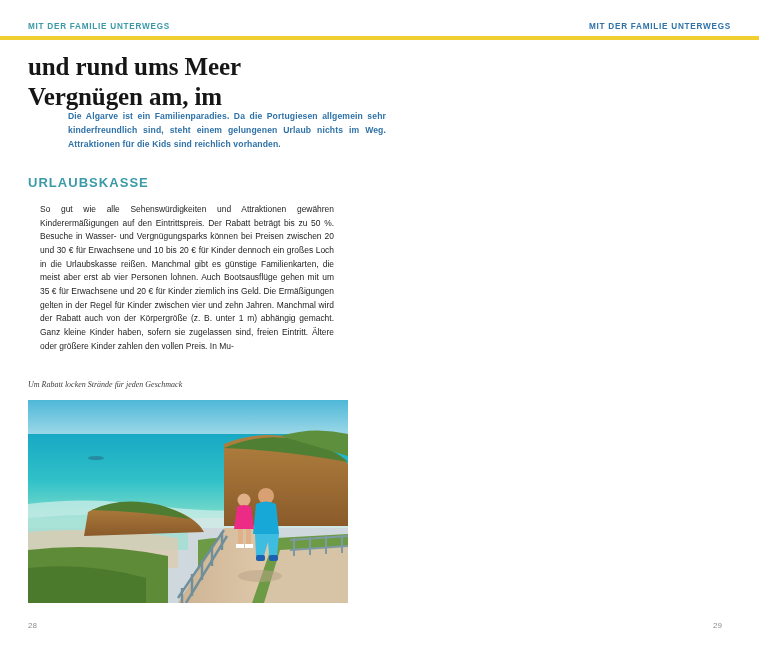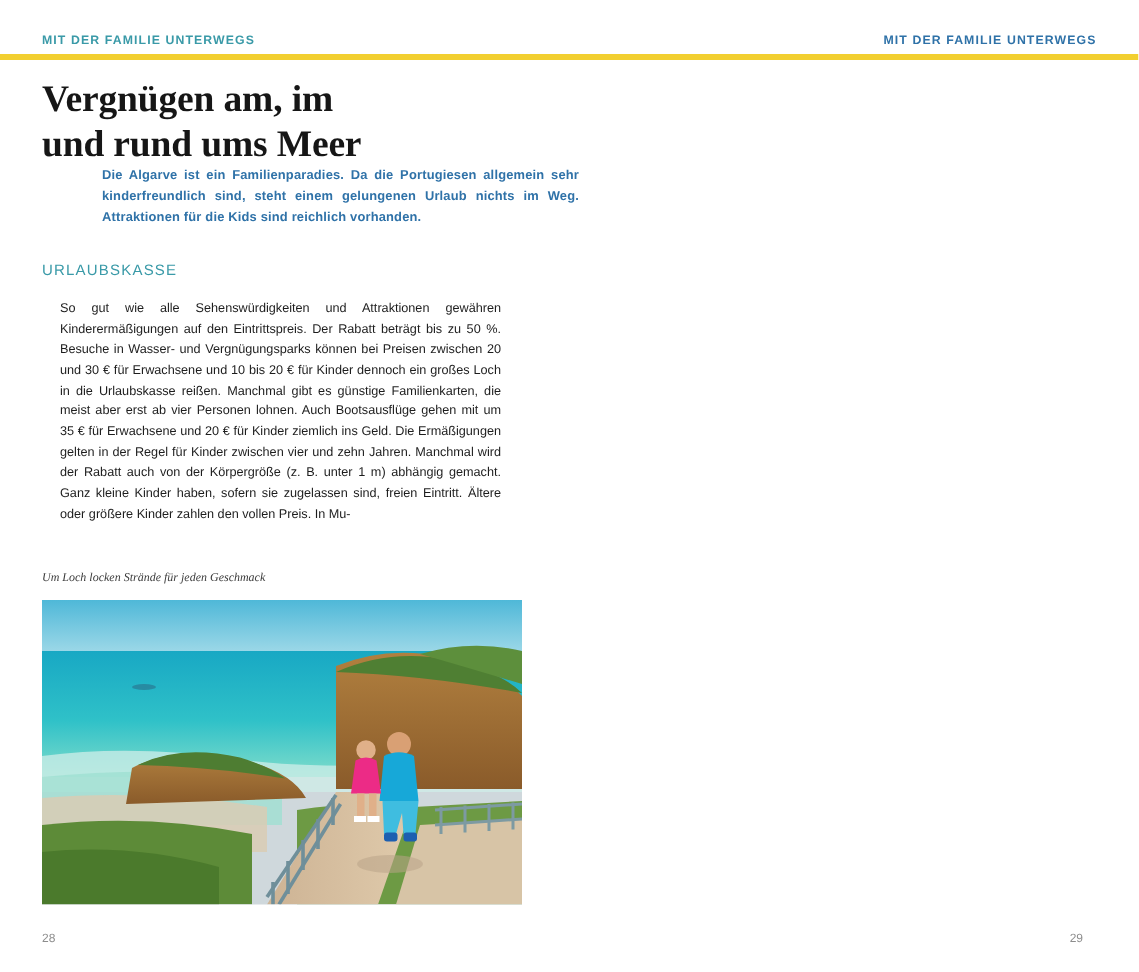--- a/index.html
+++ b/index.html
@@ -36,21 +36,21 @@
     color:#161616;letter-spacing:-.1px;
   }
   .intro{
     position:absolute;left:28px;top:110px;width:318px;
     color:#2f72a8;font-size:8.6px;font-weight:bold;
     line-height:1.62;text-align:justify;
     letter-spacing:.12px;
     margin-left:40px;
   }
   .sec-head{
-    color:#3a9aa8;font-size:10px;font-weight:normal;
+    color:#3a9aa8;font-size:13px;font-weight:bold;
     letter-spacing:.08em;text-transform:uppercase;
     margin:0 0 2px 0;line-height:1.32;
   }
   .body-col{
     font-size:8.45px;line-height:1.615;color:#1d1d1d;
     text-align:justify;
   }
   .left-body{
     position:absolute;left:28px;top:174px;width:318px;
   }
@@ -76,32 +76,32 @@
 </head>
 <body>
 
 <div class="spread">
 
   <div class="page page-left">
 
     <div class="runhead runhead-left">MIT DER FAMILIE UNTERWEGS</div>
 
     <div class="headline">
+      <div>und rund ums Meer</div>
       <div>Vergnügen am, im</div>
-      <div>und rund ums Meer</div>
     </div>
 
     <div class="intro">Die Algarve ist ein Familienparadies. Da die Portugiesen allgemein sehr kinderfreundlich sind, steht einem gelungenen Urlaub nichts im Weg. Attraktionen für die Kids sind reichlich vorhanden.</div>
 
     <div class="left-body body-col">
       <div class="sec-head">URLAUBSKASSE</div>
       <p>So gut wie alle Sehenswürdigkeiten und Attraktionen gewähren Kinderermäßigungen auf den Eintrittspreis. Der Rabatt beträgt bis zu 50 %. Besuche in Wasser- und Vergnügungsparks können bei Preisen zwischen 20 und 30 € für Erwachsene und 10 bis 20 € für Kinder dennoch ein großes Loch in die Urlaubskasse reißen. Manchmal gibt es günstige Familienkarten, die meist aber erst ab vier Personen lohnen. Auch Bootsausflüge gehen mit um 35 € für Erwachsene und 20 € für Kinder ziemlich ins Geld. Die Ermäßigungen gelten in der Regel für Kinder zwischen vier und zehn Jahren. Manchmal wird der Rabatt auch von der Körpergröße (z. B. unter 1 m) abhängig gemacht. Ganz kleine Kinder haben, sofern sie zugelassen sind, freien Eintritt. Ältere oder größere Kinder zahlen den vollen Preis. In Mu-</p>
     </div>
 
-    <div class="caption cap-left">Um Loch locken Strände für jeden Geschmack</div>
+    <div class="caption cap-left">Um Rabatt locken Strände für jeden Geschmack</div>
 
     <div class="photo photo-beach">
       <svg viewBox="0 0 320 203" width="320" height="203" preserveAspectRatio="none">
         <defs>
           <linearGradient id="sky" x1="0" y1="0" x2="0" y2="1">
             <stop offset="0" stop-color="#4fb8d8"></stop>
               <stop offset="1" stop-color="#9fd9e8"></stop>
           </linearGradient>
           <linearGradient id="sea" x1="0" y1="0" x2="0" y2="1">
             <stop offset="0" stop-color="#18a8c4"></stop>

